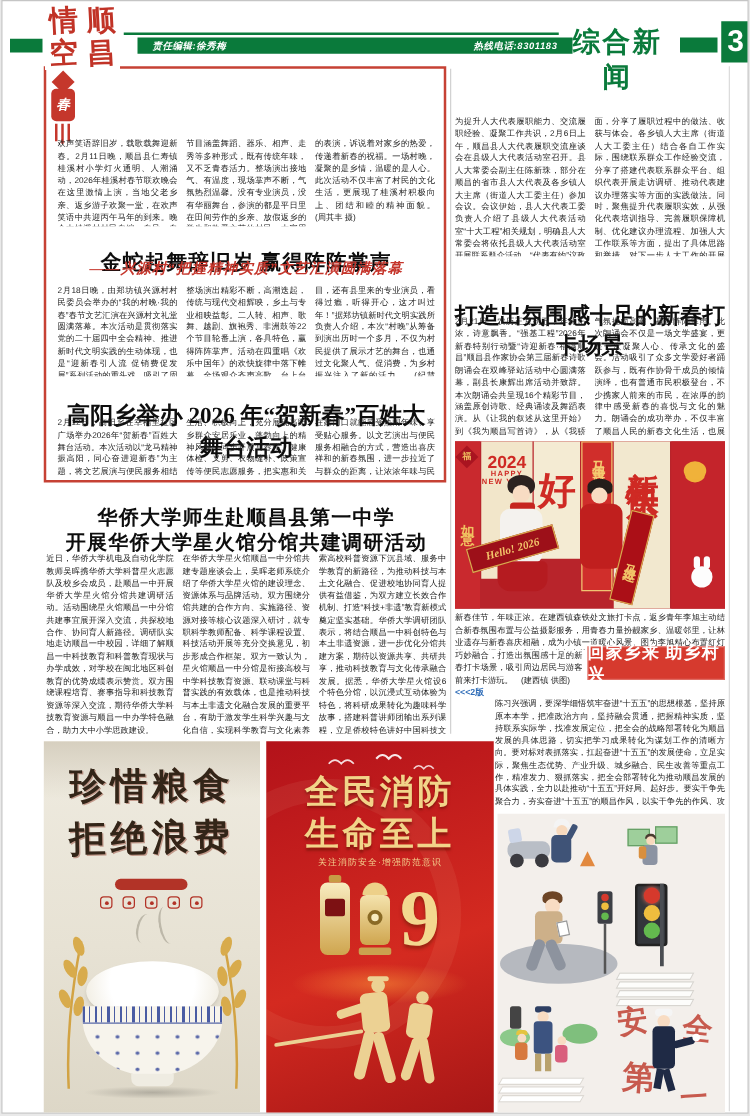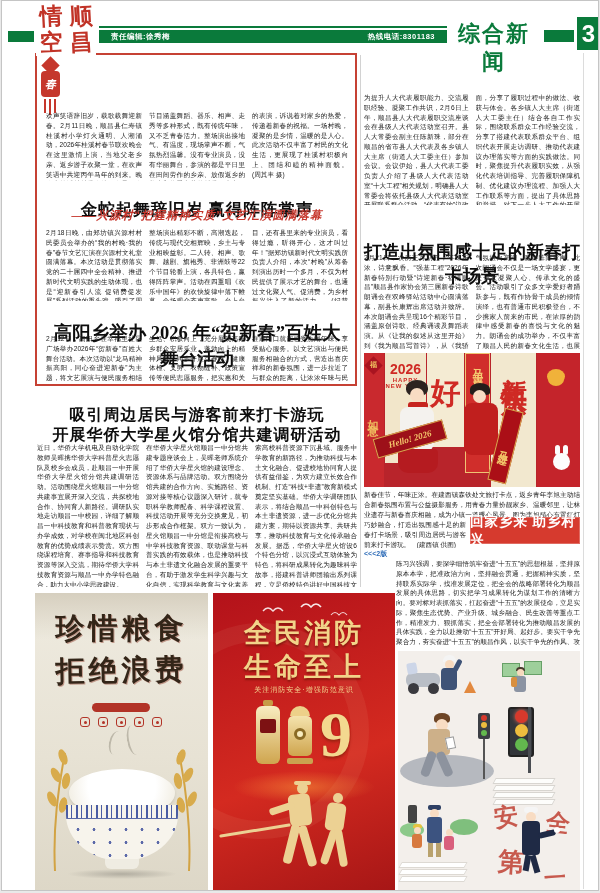--- a/index.html
+++ b/index.html
@@ -10,22 +10,22 @@
   .a{position:absolute;}
   .green{background:#0a7a3b;}
 
   
   #hdr-block-left{left:6px;top:30px;width:26px;height:11px;}
   #masthead{left:34px;top:3px;width:60px;height:52px;display:grid;grid-template-columns:1fr 1fr;
             background:#fff;z-index:3;}
   #masthead span{font-size:23px;line-height:25px;font-weight:bold;color:#c13327;text-align:center;
             transform:rotate(-3deg);font-family:"Liberation Serif",serif;}
   #hdr-rule-top{left:97px;top:25px;width:348px;height:2px;}
-  #hdr-bar{left:97px;top:29px;width:348px;height:13px;display:flex;align-items:center;
-           justify-content:space-between;padding:0 12px;box-sizing:border-box;}
+  #hdr-bar{left:108px;top:29px;width:348px;height:13px;display:flex;align-items:center;
+           justify-content:space-between;padding:0 12px;box-sizing:border-box;font-style:italic;}
   #hdr-bar span{color:#fff;font-size:7.5px;font-weight:bold;font-family:"Liberation Sans",sans-serif;letter-spacing:.5px;}
   #hdr-section{left:446px;top:19px;width:92px;height:28px;color:#0a7a3b;font-size:22px;font-weight:bold;
            letter-spacing:2px;text-align:center;line-height:28px;}
   #hdr-block-right{left:542px;top:29px;width:30px;height:12px;}
   #hdr-pageno{left:575px;top:16px;width:23px;height:33px;color:#fff;font-size:24px;font-weight:bold;
            display:flex;align-items:center;justify-content:center;font-family:"Liberation Sans",sans-serif;}
 
   
   #redbox{left:33px;top:52px;width:322px;height:333px;border:2px solid #c64134;box-sizing:border-box;background:#fff;}
   #divider-v{left:358px;top:54px;width:1px;height:532px;background:#d2d2d2;}
@@ -289,21 +289,21 @@
     <div class="col bodytxt">目，还有县里来的专业演员，看得过瘾，听得开心，这才叫过年！”据郑坊镇新时代文明实践所负责人介绍，本次“村晚”从筹备到演出历时一个多月，不仅为村民提供了展示才艺的舞台，也通过文化聚人气、促消费，为乡村振兴注入了新的活力。　(纪慧娟)</div>
   </div>
 
   <h2 class="a hl" id="a3-head">高阳乡举办 2026 年“贺新春”百姓大舞台活动</h2>
   <div class="a cols" id="a3-body">
     <div class="col bodytxt">2月12日，高阳乡在幸福里社区广场举办2026年“贺新春”百姓大舞台活动。本次活动以“龙马精神振高阳，同心奋进迎新春”为主题，将文艺展演与便民服务相结合，让群众在家门口共享文化盛宴，共迎新春佳节。活动现场热闹非凡，歌曲、舞蹈等群众自编自导自演的节目轮番上演，内容贴近</div>
     <div class="col bodytxt">生活、积极向上，充分展现高阳乡群众安居乐业、蓬勃向上的精神风貌。同步开展写春联、健康体检、义剪、衣物缝补、政策宣传等便民志愿服务，把实惠和关怀送到群众身边，让群众从观众变主角，切实提升获得感与幸福感。此次活动选址在幸福里社区开展，不仅方便了周边老年居民就近参与，让大家</div>
     <div class="col bodytxt">在家门口就能感受热闹年味、享受贴心服务。以文艺演出与便民服务相融合的方式，营造出喜庆祥和的新春氛围，进一步拉近了与群众的距离，让浓浓年味与民生温暖传遍社区角落。(林嘉强 陈婷婷 朱成飒)</div>
   </div>
 
-  <h2 class="a hl" id="a4-head1">吸引周边居民与游客前来打卡游玩</h2>
+  <h2 class="a hl" id="a4-head1">华侨大学师生赴顺昌县第一中学</h2>
   <h2 class="a hl" id="a4-head2">开展华侨大学星火馆分馆共建调研活动</h2>
   <div class="a cols" id="a4-body">
     <div class="col bodytxt">近日，华侨大学机电及自动化学院教师吴晖携华侨大学科普星火志愿队及校乡会成员，赴顺昌一中开展华侨大学星火馆分馆共建调研活动。活动围绕星火馆顺昌一中分馆共建事宜展开深入交流，共探校地合作、协同育人新路径。调研队实地走访顺昌一中校园，详细了解顺昌一中科技教育和科普教育现状与办学成效，对学校在闽北地区科创教育的优势成绩表示赞赏。双方围绕课程培育、赛事指导和科技教育资源等深入交流，期待华侨大学科技教育资源与顺昌一中办学特色融合，助力大中小学思政建设。</div>
     <div class="col bodytxt">在华侨大学星火馆顺昌一中分馆共建专题座谈会上，吴晖老师系统介绍了华侨大学星火馆的建设理念、资源体系与品牌活动。双方围绕分馆共建的合作方向、实施路径、资源对接等核心议题深入研讨，就专职科学教师配备、科学课程设置、科技活动开展等充分交换意见，初步形成合作框架。双方一致认为，星火馆顺昌一中分馆是衔接高校与中学科技教育资源、联动课堂与科普实践的有效载体，也是推动科技与本土非遗文化融合发展的重要平台，有助于激发学生科学兴趣与文化自信，实现科学教育与文化素养的协同提升。此次调研活动是贯彻落实《中共中央关于制定国民经济和社会发展第十五个五年规划的建议》中“一体推进教育科技人才发展”要求的实践行动，紧扣青少年科学素养提升目标，探</div>
     <div class="col bodytxt">索高校科普资源下沉县域、服务中学教育的新路径，为推动科技与本土文化融合、促进校地协同育人提供有益借鉴，为双方建立长效合作机制、打造“科技+非遗”教育新模式奠定坚实基础。华侨大学调研团队表示，将结合顺昌一中科创特色与本土非遗资源，进一步优化分馆共建方案，期待以资源共享、共研共享，推动科技教育与文化传承融合发展。据悉，华侨大学星火馆设6个特色分馆，以沉浸式互动体验为特色，将科研成果转化为趣味科学故事，搭建科普讲师团输出系列课程，立足侨校特色讲好中国科技文明故事，助力大中小学思政教育一体化建设和中华文化海外传播。　(华侨大学)</div>
   </div>
 
   <div class="a cols" id="r1-body">
     <div class="col bodytxt">为提升人大代表履职能力、交流履职经验、凝聚工作共识，2月6日上午，顺昌县人大代表履职交流座谈会在县级人大代表活动室召开。县人大常委会副主任陈新珠，部分在顺昌的省市县人大代表及各乡镇人大主席（街道人大工委主任）参加会议。会议伊始，县人大代表工委负责人介绍了县级人大代表活动室“十大工程”相关规划，明确县人大常委会将依托县级人大代表活动室开展联系群众活动、“代表有约”议政谈事、代表建议督办等十项活动，为代表履职搭建更广阔的平台。随后，9名各级人大代表先后发言，结合自身履职经历，从深入基层倾听群众呼声、积极提出建议、参与调研和执法检查、助力解决群众身边的急难愁盼问题等方</div>
     <div class="col bodytxt">面，分享了履职过程中的做法、收获与体会。各乡镇人大主席（街道人大工委主任）结合各自工作实际，围绕联系群众工作经验交流，分享了搭建代表联系群众平台、组织代表开展走访调研、推动代表建议办理落实等方面的实践做法。同时，聚焦提升代表履职实效，从强化代表培训指导、完善履职保障机制、优化建议办理流程、加强人大工作联系等方面，提出了具体思路和举措，对下一步人大工作的开展提出了针对性的意见建议。此次座谈会为人大代表和基层人大工作者搭建了沟通交流的桥梁，进一步凝聚了履职共识，明确了工作方向，有助于推动全县人大代表更好地履行宪法和法律赋予的职责，为顺昌经济社会高质量发展贡献人大智慧和力量。　(余成荣)</div>
@@ -315,21 +315,21 @@
   </div>
 
   <div class="a" id="photo">
     <div class="ph" id="ph-b1">
       <div class="ph" id="ph-fu">
           <span>福</span>
         </div>
       <div class="ph" id="ph-ruyi">如意</div>
     </div>
     <div class="ph" id="ph-b2">
-      <div class="y">2026</div>
+      <div class="y">2024</div>
       <div class="h">HAPPY</div>
       <div class="h">NEW YEAR</div>
       <div class="ph" id="ph-horse"></div>
     </div>
     <div class="ph" id="ph-b3">
       <span>好</span>
     </div>
     <div class="ph" id="ph-b4">
       <span>马年吉祥</span>
     </div>

